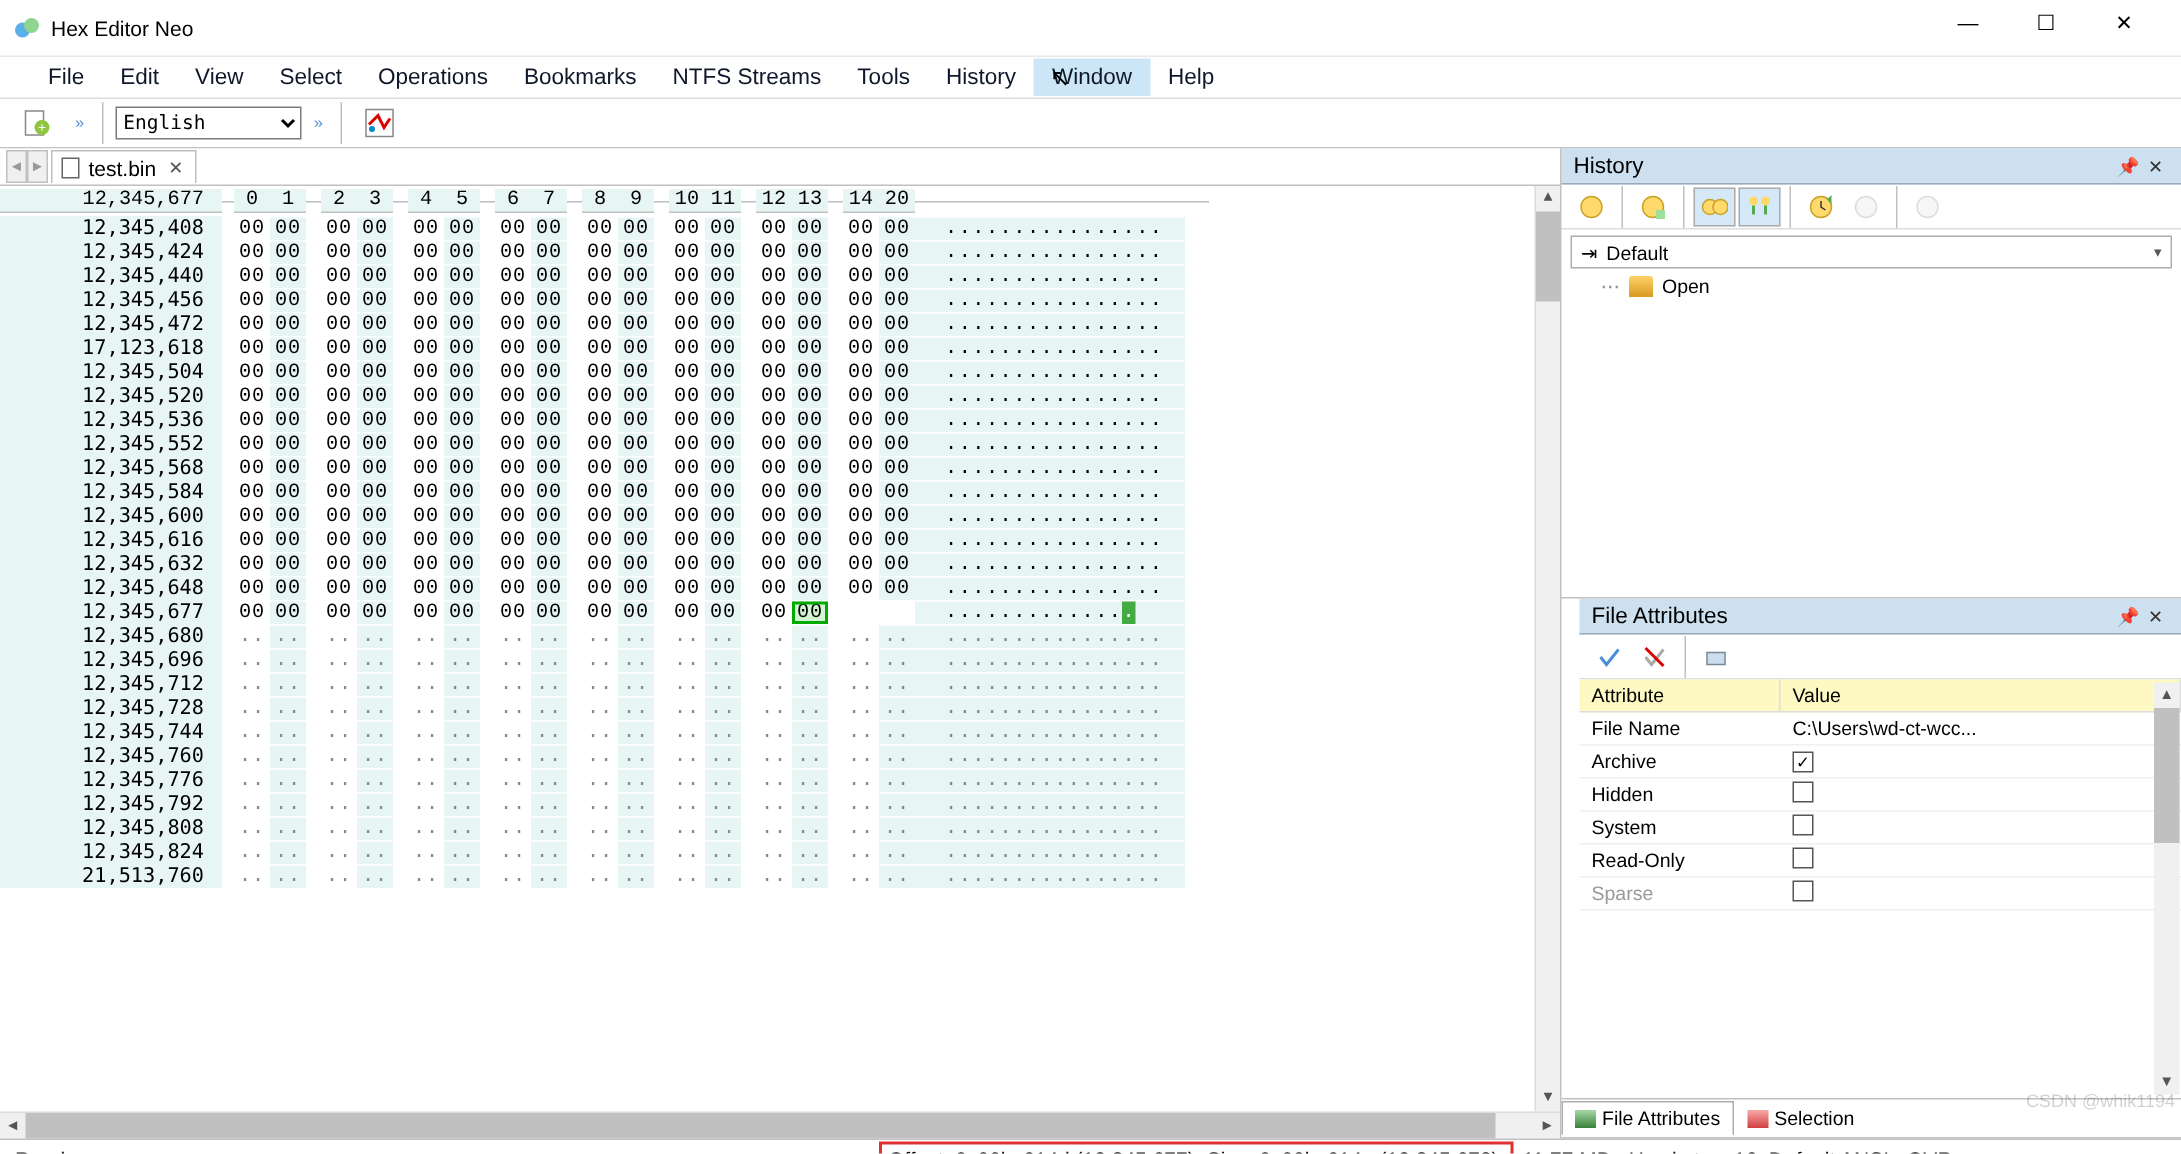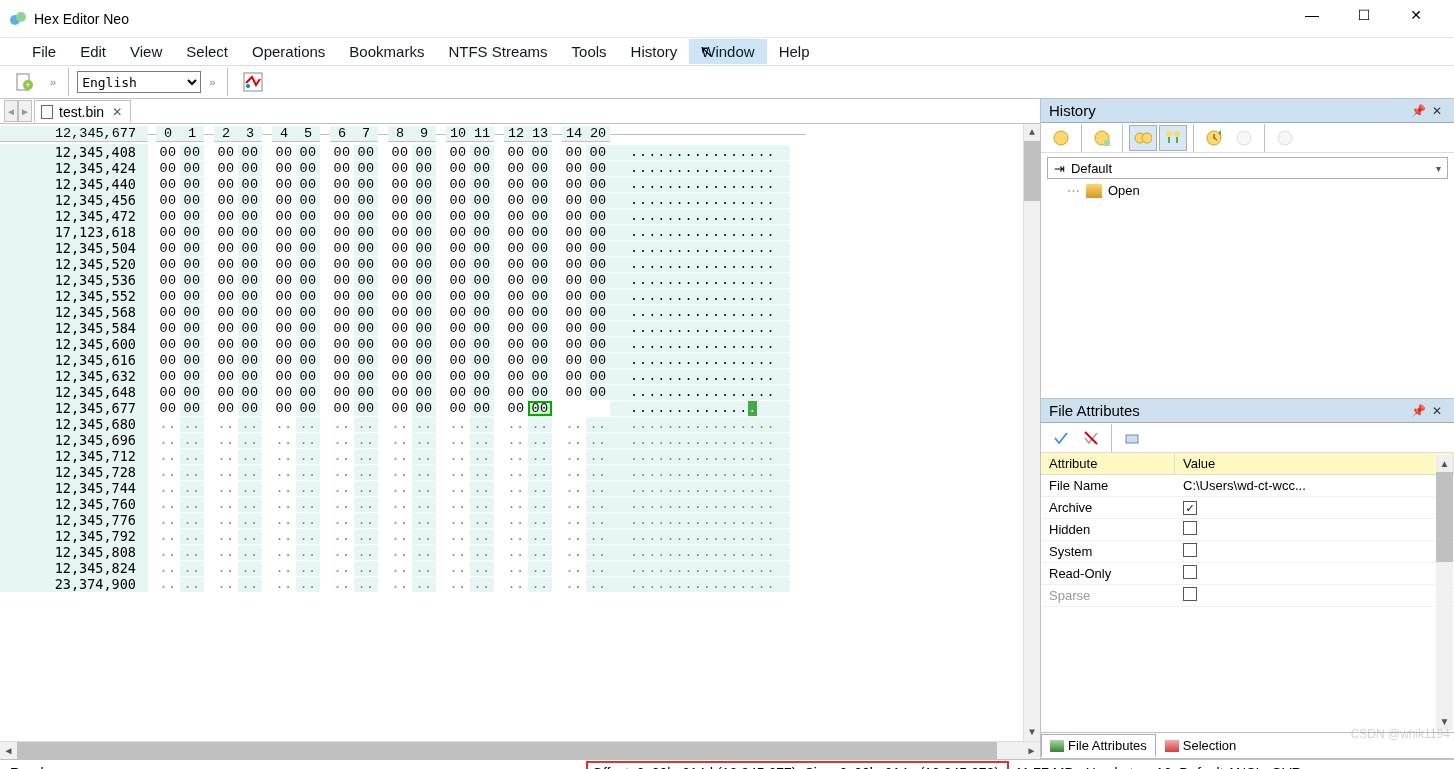--- a/index.html
+++ b/index.html
@@ -48,21 +48,21 @@
 .vscroll .arr { height:17px; display:flex; align-items:center; justify-content:center; font-size:10px; color:#555; cursor:pointer; }
 .vscroll .track { flex:1; position:relative; }
 .vscroll .thumb { position:absolute; left:0; right:0; top:0; height:60px; background:#c0c0c0; cursor:pointer; }
 .hscroll { position:absolute; bottom:0; left:0; right:0; height:18px; background:#f0f0f0; display:flex; border-top:1px solid #ddd; }
 .hscroll .arr { width:17px; display:flex; align-items:center; justify-content:center; font-size:10px; color:#555; cursor:pointer; }
 .hscroll .track { flex:1; position:relative; }
 .hscroll .thumb { position:absolute; top:0; bottom:0; left:0; width:980px; background:#c0c0c0; cursor:pointer; }
 .side-panels { flex:1; display:flex; flex-direction:column; }
 .panel { border-bottom:1px solid #c0c0c0; display:flex; flex-direction:column; }
 .panel.history { flex:0 0 300px; }
-.panel.fattr { flex:1; position:relative; }
+.panel.fattr { flex:1; position:relative;padding-left:12px; }
 .panel-header { height:24px; background:#cde0ef; display:flex; align-items:center; padding:0 8px; font-size:15px; color:#000; border-bottom:1px solid #9ab; }
 .panel-header .sp { flex:1; }
 .panel-header .pin, .panel-header .cls { width:18px; text-align:center; cursor:pointer; font-size:12px; color:#333; }
 .panel-toolbar { height:30px; display:flex; align-items:center; padding:0 6px; gap:2px; border-bottom:1px solid #ddd; }
 .ptbtn { width:28px; height:26px; border:1px solid transparent; display:flex; align-items:center; justify-content:center; cursor:pointer; }
 .ptbtn.active { border-color:#adadad; background:#d4e8f8; }
 .hist-body { padding:4px 6px; }
 .hist-combo { width:100%; height:22px; border:1px solid #adadad; display:flex; align-items:center; padding:0 6px; font-size:13px; }
 .hist-combo .dd { margin-left:auto; color:#555; font-size:10px; }
 .tree-item { display:flex; align-items:center; gap:6px; padding:4px 8px 4px 20px; font-size:13px; }
@@ -945,21 +945,21 @@
             <div class="hex-col alt">..</div>
             <div class="hex-gap"></div>
             <div class="hex-col">..</div>
             <div class="hex-col alt">..</div>
             <div class="hex-gap"></div>
             <div class="hex-col">..</div>
             <div class="hex-col alt">..</div>
             <div class="ascii-part">................</div>
           </div>
           <div class="hex-row empty">
-            <div class="offset-col">23,374,900</div>
+            <div class="offset-col">21,513,760</div>
             <div style="flex: 0 0 8px;"></div>
             <div class="hex-col">..</div>
             <div class="hex-col alt">..</div>
             <div class="hex-gap"></div>
             <div class="hex-col">..</div>
             <div class="hex-col alt">..</div>
             <div class="hex-gap"></div>
             <div class="hex-col">..</div>
             <div class="hex-col alt">..</div>
             <div class="hex-gap"></div>

